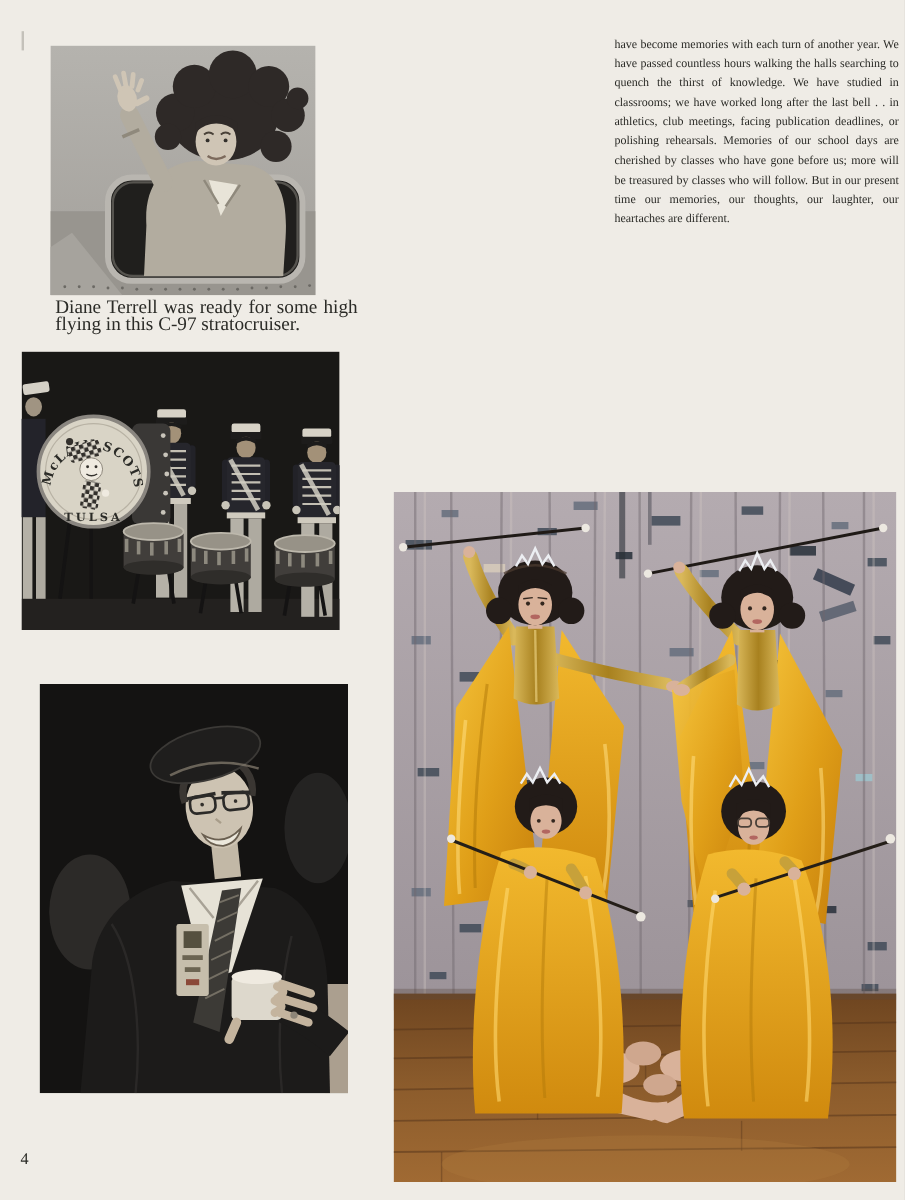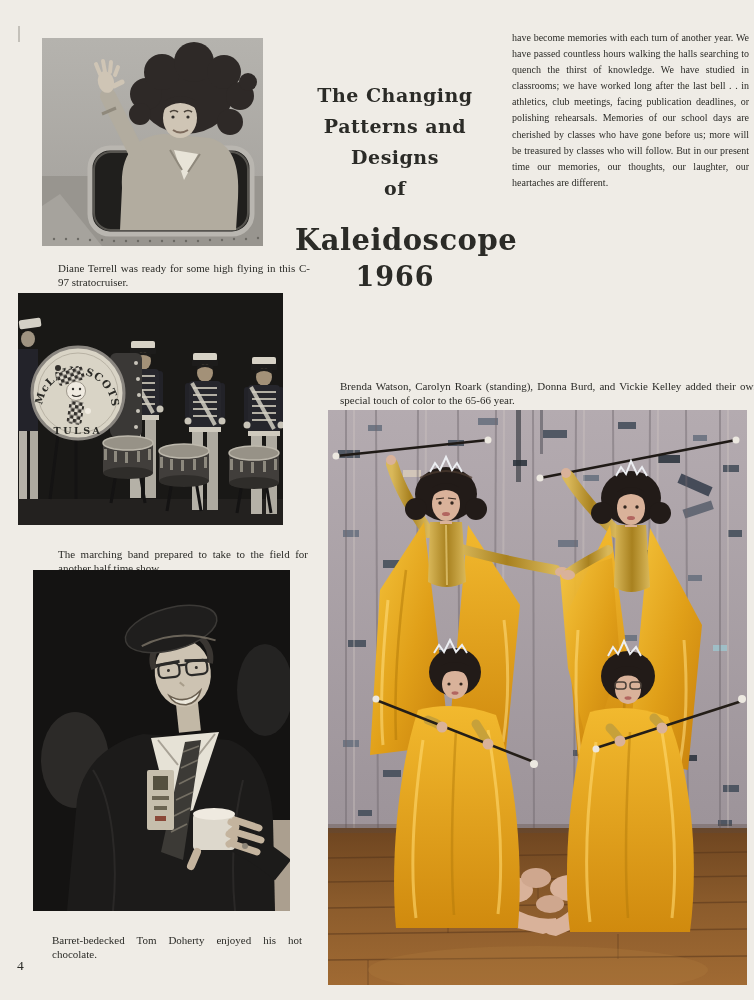--- a/index.html
+++ b/index.html
@@ -4,21 +4,21 @@
 <style>
   html,body{margin:0;padding:0;background:#d8d5cf;}
   .page{position:relative;width:754px;height:1000px;margin:0 auto;background:#efece6;
         font-family:"Liberation Serif",serif;color:#2b2b27;overflow:hidden;}
   .photo{position:absolute;margin:0;padding:0;}
   .photo svg{display:block;width:100%;height:100%;}
   .photo1{left:42px;top:38px;width:221px;height:208px;}
   .photo2{left:18px;top:293px;width:265px;height:232px;}
   .photo3{left:33px;top:570px;width:257px;height:341px;}
   .photo4{left:328px;top:410px;width:419px;height:575px;}
-  .caption{position:absolute;margin:12px;font-size:11px;line-height:13.6px;
+  .caption{position:absolute;margin:0;font-size:16px;line-height:13.6px;
            text-align:justify;color:#2b2b27;}
   .cap1{left:46px;top:250px;width:252px;}
   .cap2{left:46px;top:536px;width:250px;}
   .cap3{left:40px;top:922px;width:250px;}
   .cap4{left:328px;top:368px;width:419px;}
   .title-block{position:absolute;left:295px;top:80px;width:200px;text-align:center;
                font-family:"DejaVu Serif",serif;font-weight:bold;}
   .t-line{font-size:19px;line-height:31px;letter-spacing:.5px;}
   .t-main{font-size:29px;line-height:36px;margin-top:18px;letter-spacing:.5px;}
   .t-year{font-size:27px;line-height:38px;letter-spacing:1px;}
@@ -185,21 +185,20 @@
         </g>
         <text x="60" y="141" text-anchor="middle" font-size="9.5" font-weight="bold" fill="#2b2b27" letter-spacing="2.5" font-family="DejaVu Serif, serif">TULSA</text>
       </g>
       <g>
         <use href="#b1snare" x="110" y="150"></use>
         <use href="#b1snare" x="166" y="158"></use>
         <use href="#b1snare" x="236" y="160"></use>
       </g>
     </svg>
   </figure>
-  <p class="caption cap2">The marching band prepared to take to the field for another half time show.</p>
 
   <figure class="photo photo3">
     <svg viewBox="0 0 257 341">
       <rect width="257" height="341" fill="#141312"></rect>
       <ellipse cx="42" cy="190" rx="34" ry="48" fill="#2c2a28"></ellipse>
       <ellipse cx="232" cy="120" rx="28" ry="46" fill="#242322"></ellipse>
       <rect x="238" y="250" width="19" height="91" fill="#ab9f8f"></rect>
       <g>
         <path d="M34 341 L44 230 C50 195 75 172 110 164 L196 170 C225 180 238 210 240 250 L242 341 Z" fill="#1c1b1a"></path>
         <path d="M60 200 C80 230 85 290 80 341 M210 210 C200 250 198 300 202 341" stroke="#343230" stroke-width="2" fill="none" opacity=".6"></path>
@@ -246,36 +245,26 @@
           <rect x="160" y="244" width="42" height="36" rx="4" fill="#ddd8cc"></rect>
           <ellipse cx="181" cy="244" rx="21" ry="6" fill="#efeae0"></ellipse>
           <path d="M198 252 q10 4 0 10 M196 264 q11 4 0 10" stroke="#c4b49e" stroke-width="7" stroke-linecap="round" fill="none"></path>
           <path d="M202 250 L226 258 M202 262 L228 270 M200 274 L224 282" stroke="#c4b49e" stroke-width="7" stroke-linecap="round"></path>
           <circle cx="212" cy="276" r="3" fill="#8d8578"></circle>
           <path d="M164 282 L158 296" stroke="#c4b49e" stroke-width="8" stroke-linecap="round"></path>
         </g>
       </g>
     </svg>
   </figure>
-  <p class="caption cap3">Barret-bedecked Tom Doherty enjoyed his hot chocolate.</p>
-
-  <div class="title-block">
-    <div class="t-line">The Changing</div>
-    <div class="t-line">Patterns and</div>
-    <div class="t-line">Designs</div>
-    <div class="t-line">of</div>
-    <div class="t-main">Kaleidoscope</div>
-    <div class="t-year">1966</div>
-  </div>
+
 
   <div class="body-col">
     <p>have become memories with each turn of another year. We have passed countless hours walking the halls searching to quench the thirst of knowledge. We have studied in classrooms; we have worked long after the last bell . . in athletics, club meetings, facing publication deadlines, or polishing rehearsals. Memories of our school days are cherished by classes who have gone before us; more will be treasured by classes who will follow. But in our present time our memories, our thoughts, our laughter, our heartaches are different.</p>
   </div>
 
-  <p class="caption cap4">Brenda Watson, Carolyn Roark (standing), Donna Burd, and Vickie Kelley added their own special touch of color to the 65-66 year.</p>
 
   <figure class="photo photo4">
     <svg viewBox="0 0 419 575">
       <defs>
         <linearGradient id="m1curtain" x1="0" y1="0" x2="0" y2="1">
           <stop offset="0" stop-color="#b4abb0"></stop>
             <stop offset="1" stop-color="#9c9399"></stop>
         </linearGradient>
         <linearGradient id="m1floor" x1="0" y1="0" x2="0" y2="1">
           <stop offset="0" stop-color="#6e4520"></stop>

